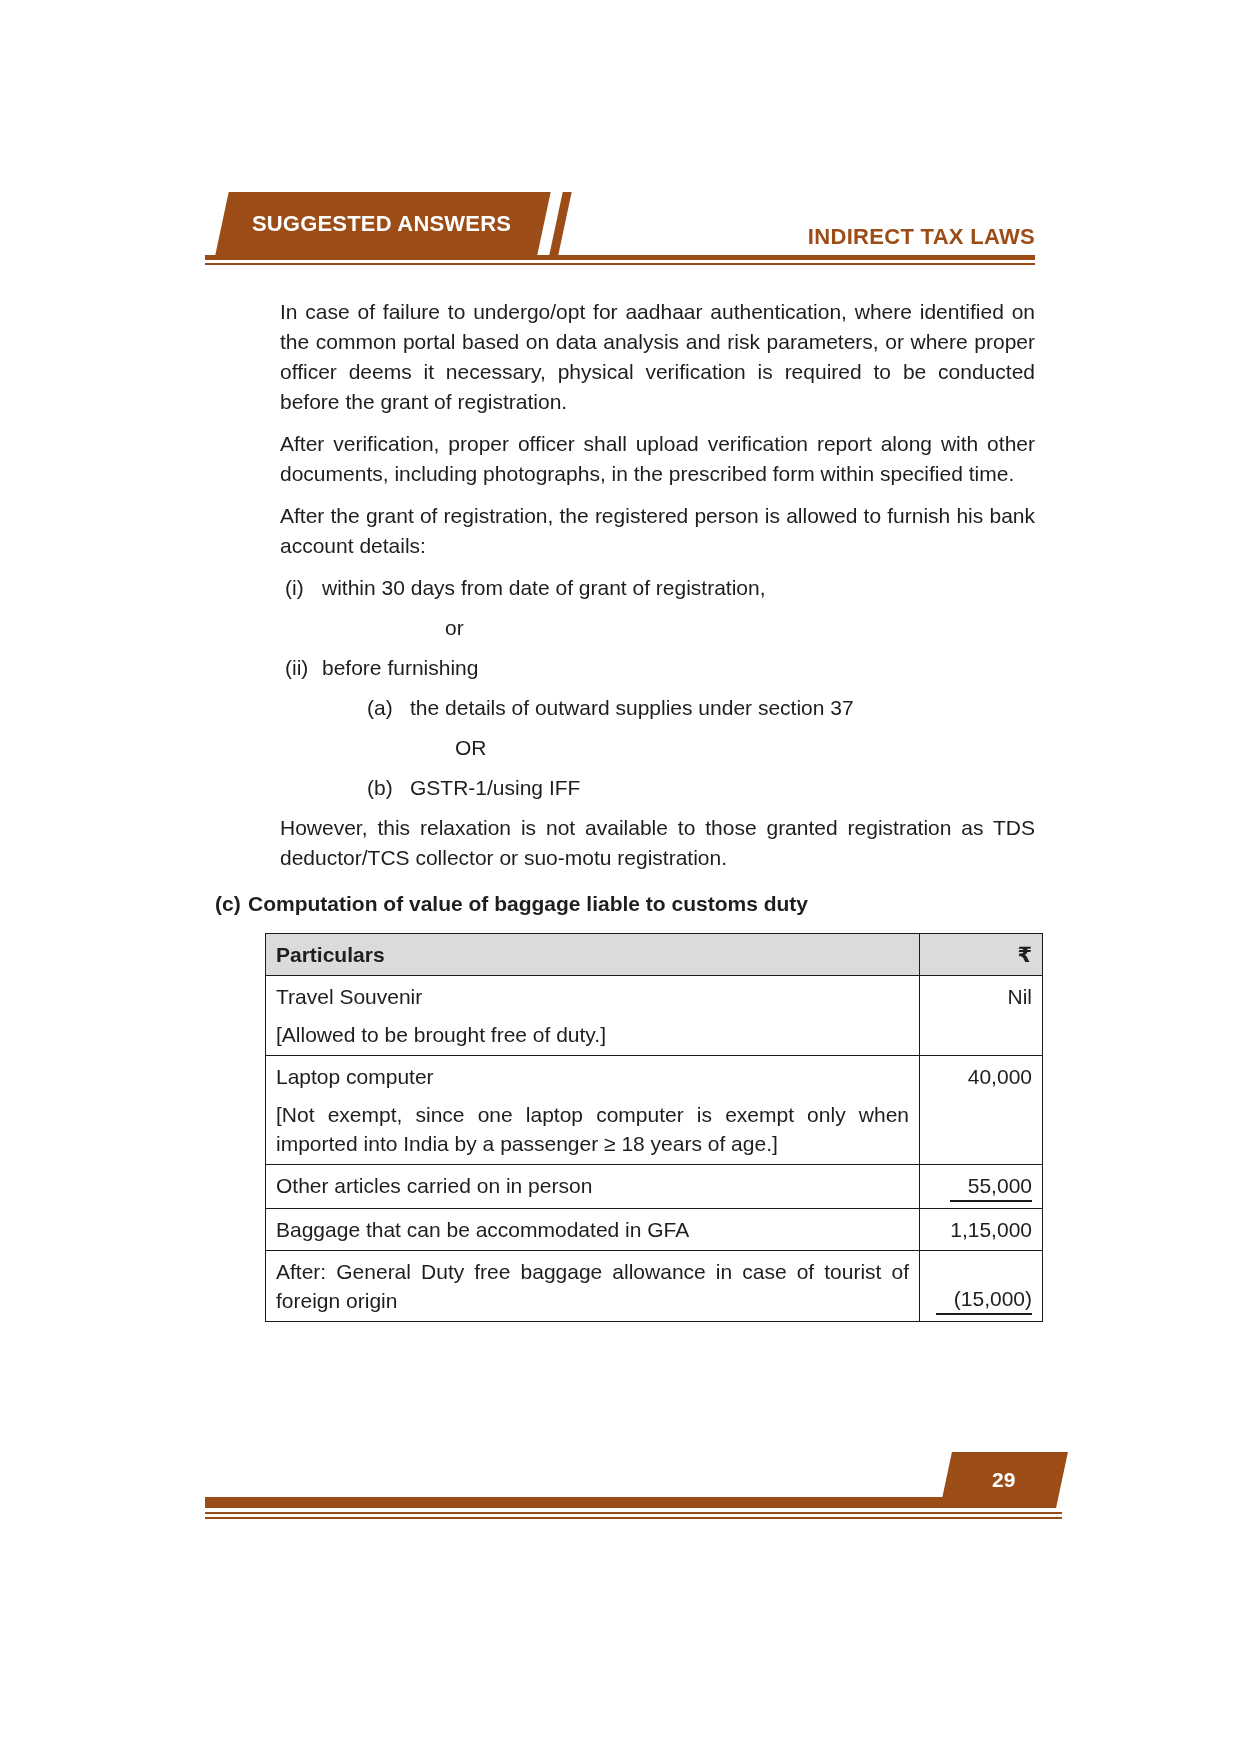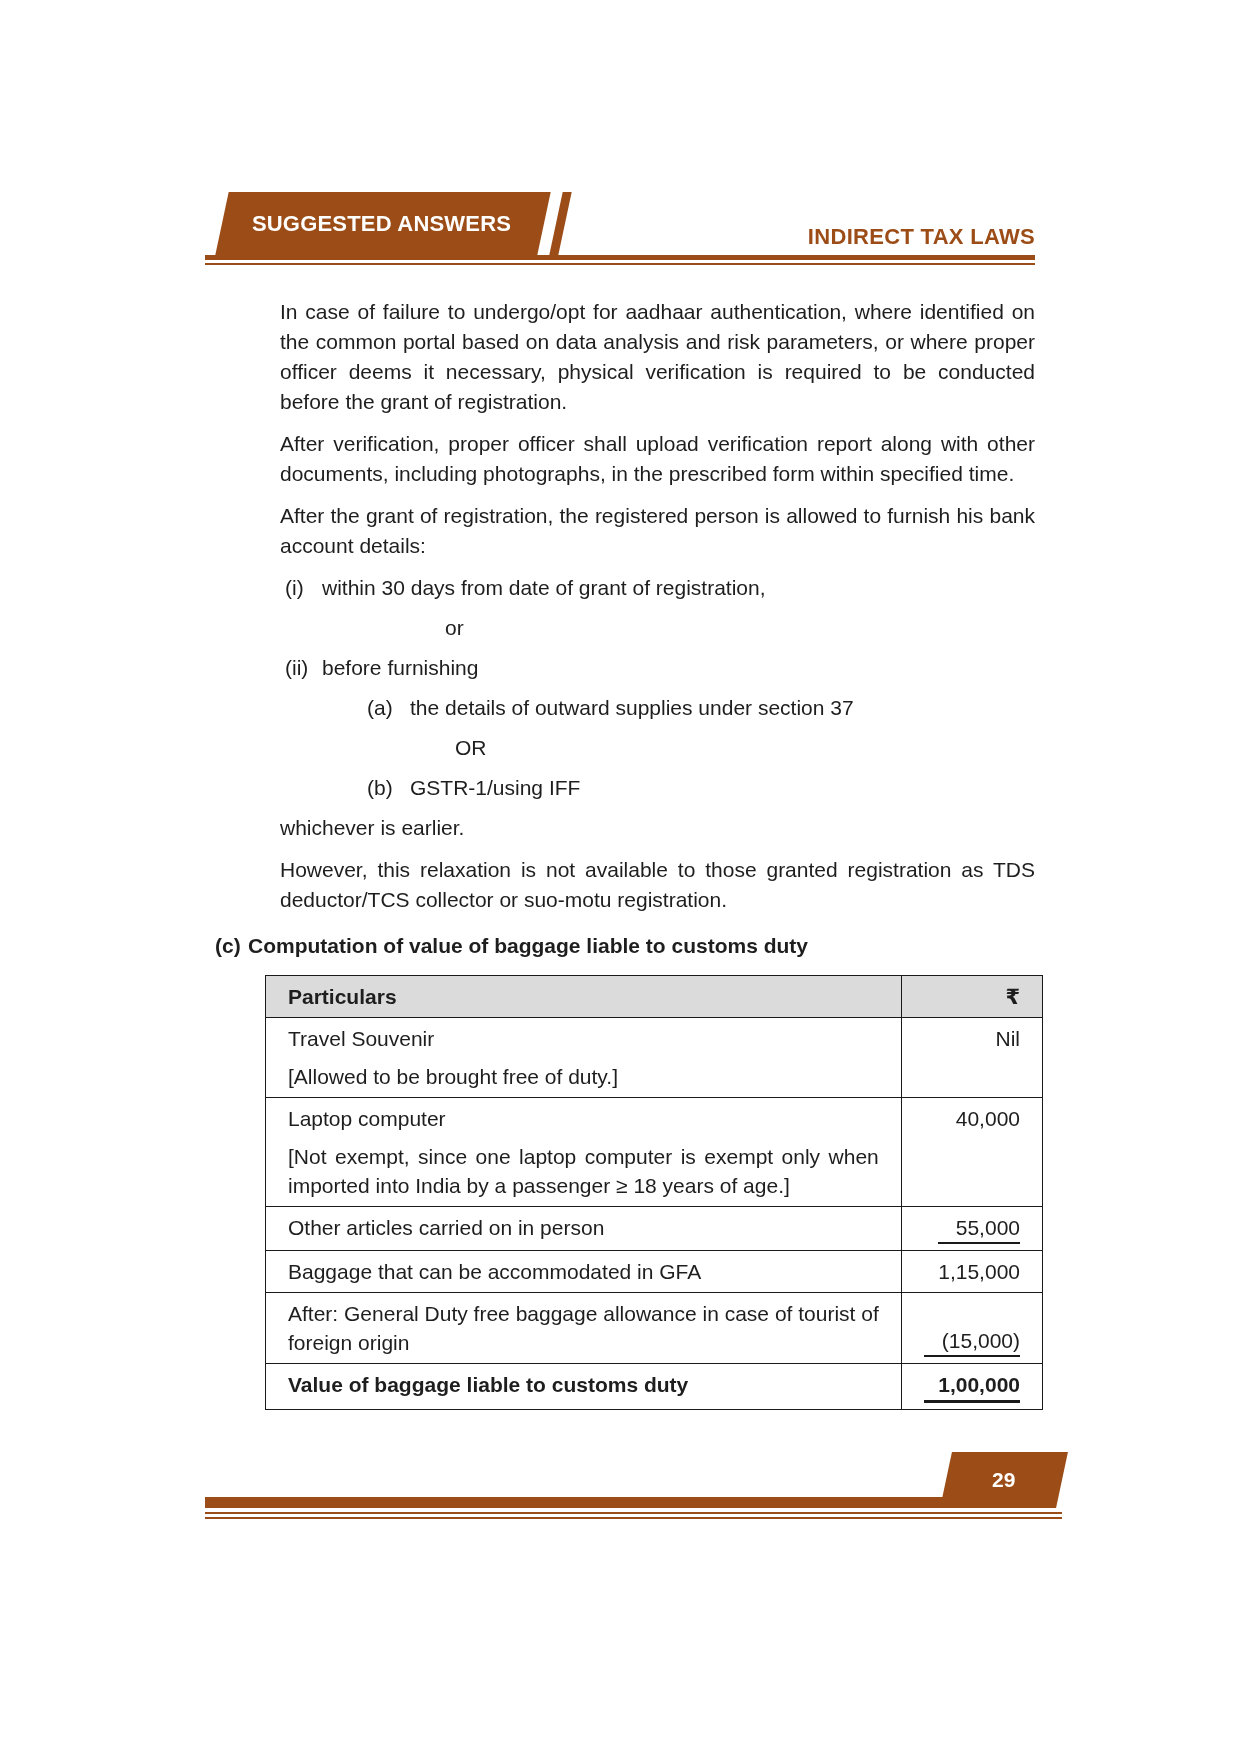--- a/index.html
+++ b/index.html
@@ -63,21 +63,21 @@
 
   
   .comp-table {
     margin-left:60px;
     width:778px;
     border-collapse:collapse;
     font-size:21px; line-height:29px;
   }
   .comp-table th, .comp-table td {
     border:1.5px solid #1a1a1a;
-    padding:6px 22px;
+    padding:6px 10px;
     vertical-align:top;
     text-align:left;
   }
   .comp-table th { background:#dbdbdb; font-weight:bold; }
   .comp-table .amt { width:123px; text-align:right; font-family:"Liberation Sans","DejaVu Sans",sans-serif; }
   .comp-table .sub { margin-top:9px; text-align:justify; }
   .comp-table .bot { vertical-align:bottom; }
   .comp-table .bold-row td { font-weight:bold; }
   .u  { display:inline-block; border-bottom:2px solid #1a1a1a; padding-left:18px; }
   .u2 { display:inline-block; border-bottom:3px solid #1a1a1a; padding-left:14px; padding-bottom:1px; }
@@ -136,21 +136,20 @@
       <span>the details of outward supplies under section 37</span>
     </div>
 
     <div class="conn-or-caps">OR</div>
 
     <div class="li3">
       <span class="lbl">(b)</span>
       <span>GSTR-1/using IFF</span>
     </div>
 
-    <p class="plain">whichever is earlier.</p>
 
     <p class="para"><span>However, this relaxation is not available to those granted registration as TDS deductor/TCS collector or </span><span class="it">suo-motu</span><span> registration.</span></p>
 
     <div class="sec-c">
       <span class="lbl">(c)</span>
       <span>Computation of value of baggage liable to customs duty</span>
     </div>
 
     <table class="comp-table">
       <thead>
@@ -178,24 +177,20 @@
           <td>Other articles carried on in person</td>
           <td class="amt"><span class="u">55,000</span></td>
         </tr>
         <tr>
           <td>Baggage that can be accommodated in GFA</td>
           <td class="amt">1,15,000</td>
         </tr>
         <tr>
           <td style="text-align:justify;"><span class="it">After:</span><span> General Duty free baggage allowance in case of tourist of foreign origin</span></td>
           <td class="amt bot"><span class="u">(15,000)</span></td>
-        </tr>
-        <tr class="bold-row">
-          <td>Value of baggage liable to customs duty</td>
-          <td class="amt"><span class="u2">1,00,000</span></td>
         </tr>
       </tbody>
     </table>
   </div>
 
   <div class="footer-bar"></div>
   <div class="page-tab">
     <span class="tab-num">29</span>
   </div>
   <div class="footer-line1"></div>

